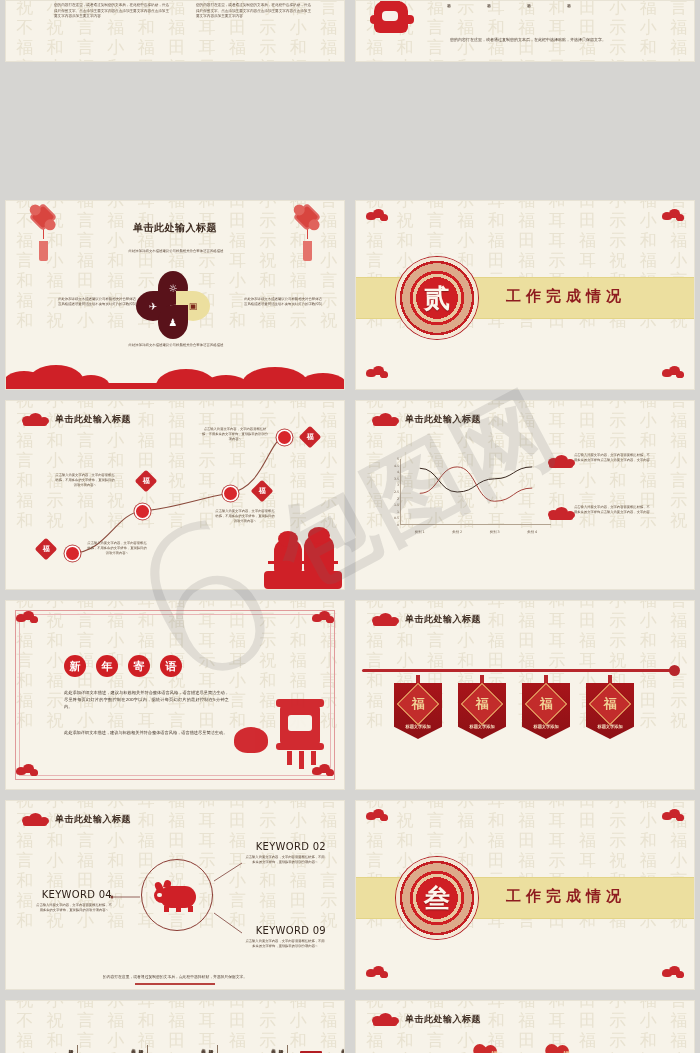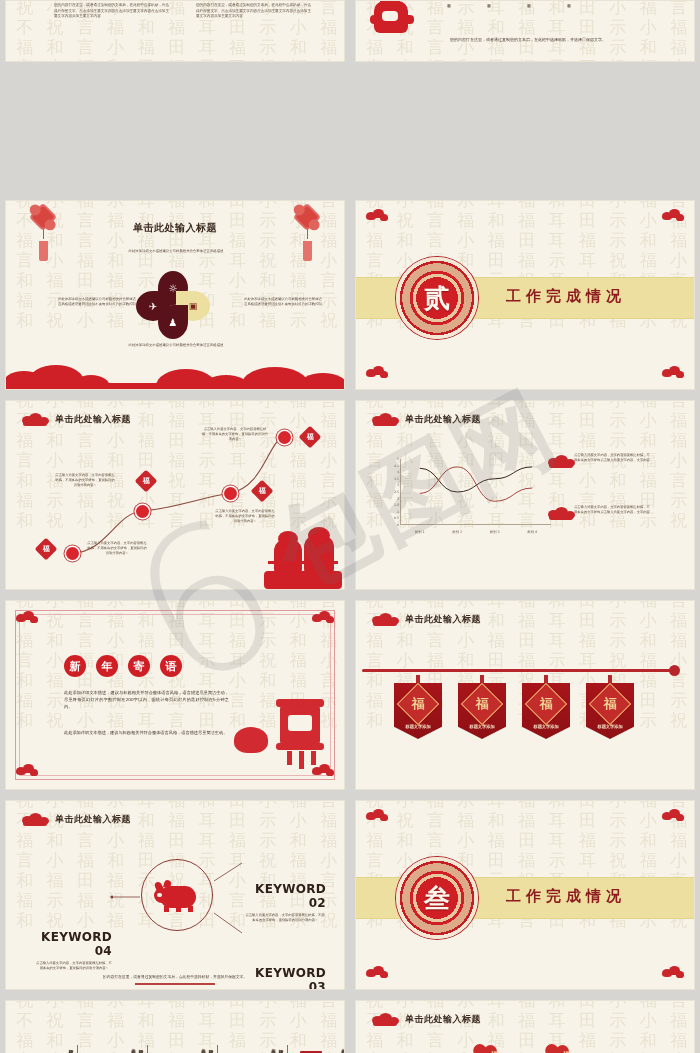--- a/index.html
+++ b/index.html
@@ -154,21 +154,21 @@
     border:1px solid #e8b36a;display:flex;align-items:center;justify-content:center;
   }
   .banner .fu span{ transform:rotate(-45deg); color:#f0cf94; font-size:13px; font-weight:bold;}
   .banner .lb{ font-size:4.2px;color:#f6e3c4;margin-top:5px;font-weight:bold;}
 
   
   .kw-circle{
     position:absolute;left:135px;top:58px;width:72px;height:72px;border-radius:50%;
     border:1.2px solid #8a3b33;display:flex;align-items:center;justify-content:center;
   }
-  .kw-label{ font-size:12px;font-weight:bold;color:#2f2119;letter-spacing:.3px;margin-top:41px;}
+  .kw-label{ font-size:10px;font-weight:normal;color:#2f2119;letter-spacing:.3px;}
   .kw-body{ font-size:3.3px;line-height:4.9px;color:#5d4a3c;width:62px;margin-top:3px;}
 
   
   .vcol{
     position:absolute; writing-mode:vertical-rl; text-orientation:upright;
     font-size:4px; line-height:6px; color:#4a3a2e; letter-spacing:.5px;
     height:116px;
     font-family:"DejaVu Serif","Liberation Serif",serif;
   }
   .vhead{ font-weight:bold; font-size:5px; }
@@ -553,21 +553,21 @@
 
     <div style="position:absolute;left:30px;top:88px;text-align:right;width:76px">
       <div class="kw-label">KEYWORD 04</div>
       <div class="kw-body" style="width:76px;text-align:center">点击输入简要文字内容，文字内容需要概括精炼，不用多余的文字修饰，直观醒目的说明分项内容~</div>
     </div>
     <div style="position:absolute;right:18px;top:40px;text-align:right;width:82px">
       <div class="kw-label">KEYWORD 02</div>
       <div class="kw-body" style="width:82px;text-align:center">点击输入简要文字内容，文字内容需要概括精炼，不用多余的文字修饰，直观醒目的说明分项内容~</div>
     </div>
     <div style="position:absolute;right:18px;top:124px;text-align:right;width:82px">
-      <div class="kw-label">KEYWORD 03</div>
+      <div class="kw-label">KEYWORD 09</div>
       <div class="kw-body" style="width:82px;text-align:center">点击输入简要文字内容，文字内容需要概括精炼，不用多余的文字修饰，直观醒目的说明分项内容~</div>
     </div>
 
     <div style="position:absolute;left:0;right:0;bottom:10px;text-align:center;font-size:3.8px;color:#4a3a2e">的内容打在这里，或者通过复制您的文本后，点此框中选择粘贴，并选择只保留文字。</div>
     <div style="position:absolute;left:50%;transform:translateX(-50%);bottom:4px;width:80px;height:2px;background:#b8433e"></div>
   </div>
 
   <div class="slide">
     <div class="band"></div>
     <div class="corner" style="left:10px;top:8px">

